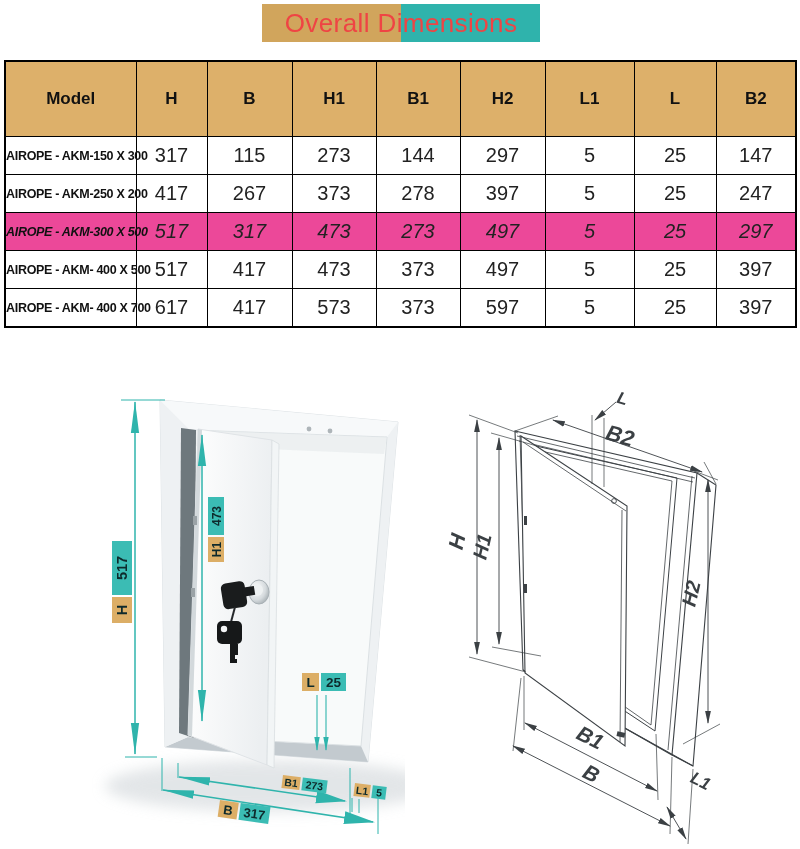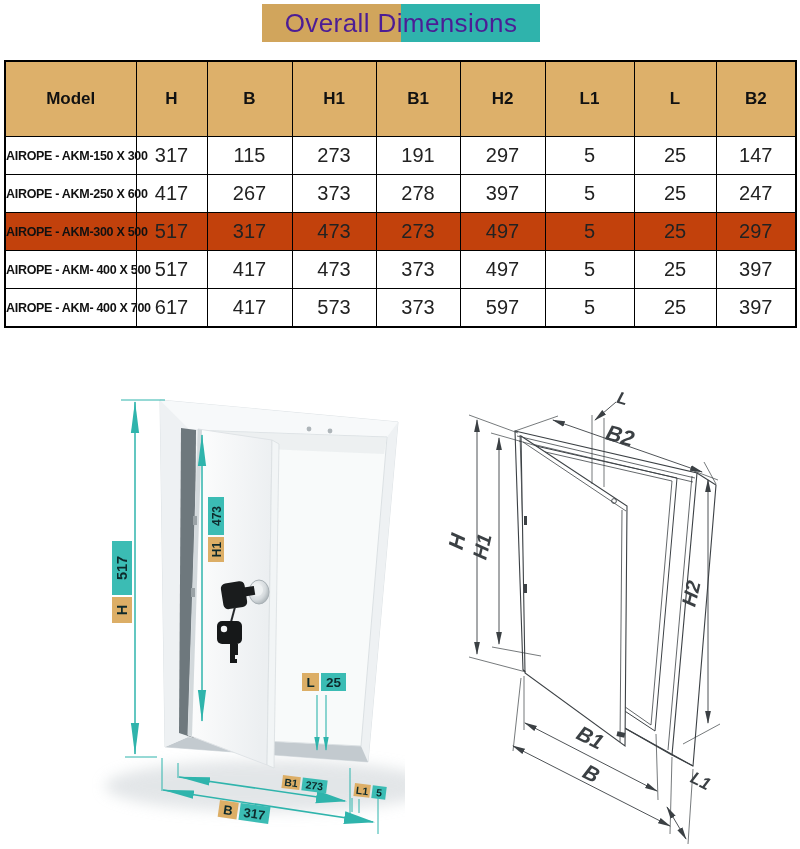--- a/index.html
+++ b/index.html
@@ -7,32 +7,32 @@
     width:800px;height:849px;position:relative;background:#ffffff;
     font-family:"Liberation Sans",sans-serif;overflow:hidden;
   }
   .title-banner{position:absolute;left:262px;top:4px;width:278px;height:38px;display:flex;}
   .title-half{flex:1;height:100%;}
   .half-gold{background:#d1a55c;}
   .half-teal{background:#2fb3ac;}
   .title-text{
     position:absolute;left:0;top:0;width:100%;height:100%;
     display:flex;align-items:center;justify-content:center;
-    color:#4c1d95;font-size:26px;letter-spacing:.4px;font-weight:400;border-radius:7px;
+    color:#ef4444;font-size:26px;letter-spacing:.4px;font-weight:400;border-radius:7px;
   }
   table.dims{
     position:absolute;left:4px;top:60px;width:793px;
     border-collapse:collapse;table-layout:fixed;border:2px solid #000;
   }
   table.dims th,table.dims td{border:1px solid #000;text-align:center;padding:0;background:#fff;}
   table.dims th{background:#ddb06a;height:74px;font-size:17px;font-weight:600;color:#111;margin-top:21px;}
   table.dims td{height:37px;}
   td.model{font-size:12.5px;font-weight:600;letter-spacing:-0.3px;white-space:nowrap;color:#111;}
   td.val{font-size:20px;color:#222;}
-  tr.hl td{background:#c2410c;}
+  tr.hl td{background:#ec4899;font-style:italic;}
   .drawing-left{position:absolute;left:85px;top:388px;}
   .drawing-right{position:absolute;left:440px;top:388px;}
   svg text{font-family:"Liberation Sans",sans-serif;}
   .dimlbl{fill:#0e2a2c;font-weight:700;}
   .cadlbl{fill:#3b4044;font-weight:700;font-style:italic;}
 </style>
 </head>
 <body>
 
 <div class="title-banner">
@@ -65,28 +65,28 @@
         <th>L</th>
         <th>B2</th>
       </tr>
     </thead>
   <tbody>
       <tr>
         <td class="model">AIROPE - AKM-150 X 300</td>
         <td class="val">317</td>
         <td class="val">115</td>
         <td class="val">273</td>
-        <td class="val">191</td>
+        <td class="val">144</td>
         <td class="val">297</td>
         <td class="val">5</td>
         <td class="val">25</td>
         <td class="val">147</td>
       </tr>
       <tr>
-        <td class="model">AIROPE - AKM-250 X 600</td>
+        <td class="model">AIROPE - AKM-250 X 200</td>
         <td class="val">417</td>
         <td class="val">267</td>
         <td class="val">373</td>
         <td class="val">278</td>
         <td class="val">397</td>
         <td class="val">5</td>
         <td class="val">25</td>
         <td class="val">247</td>
       </tr>
       <tr class="hl">

